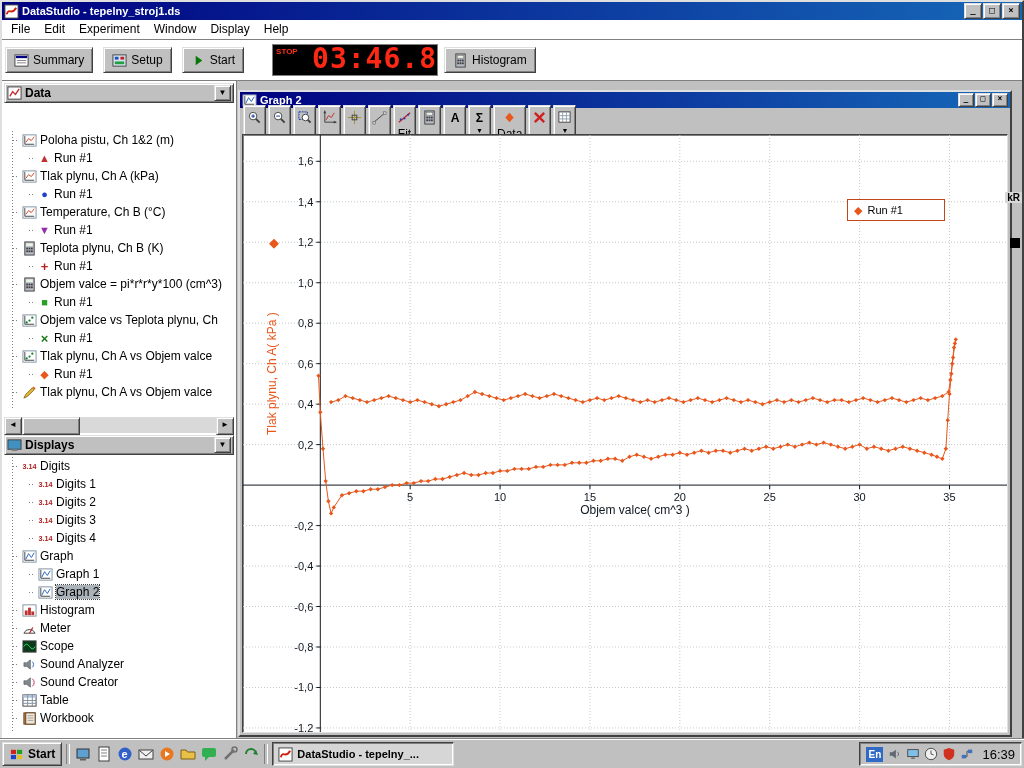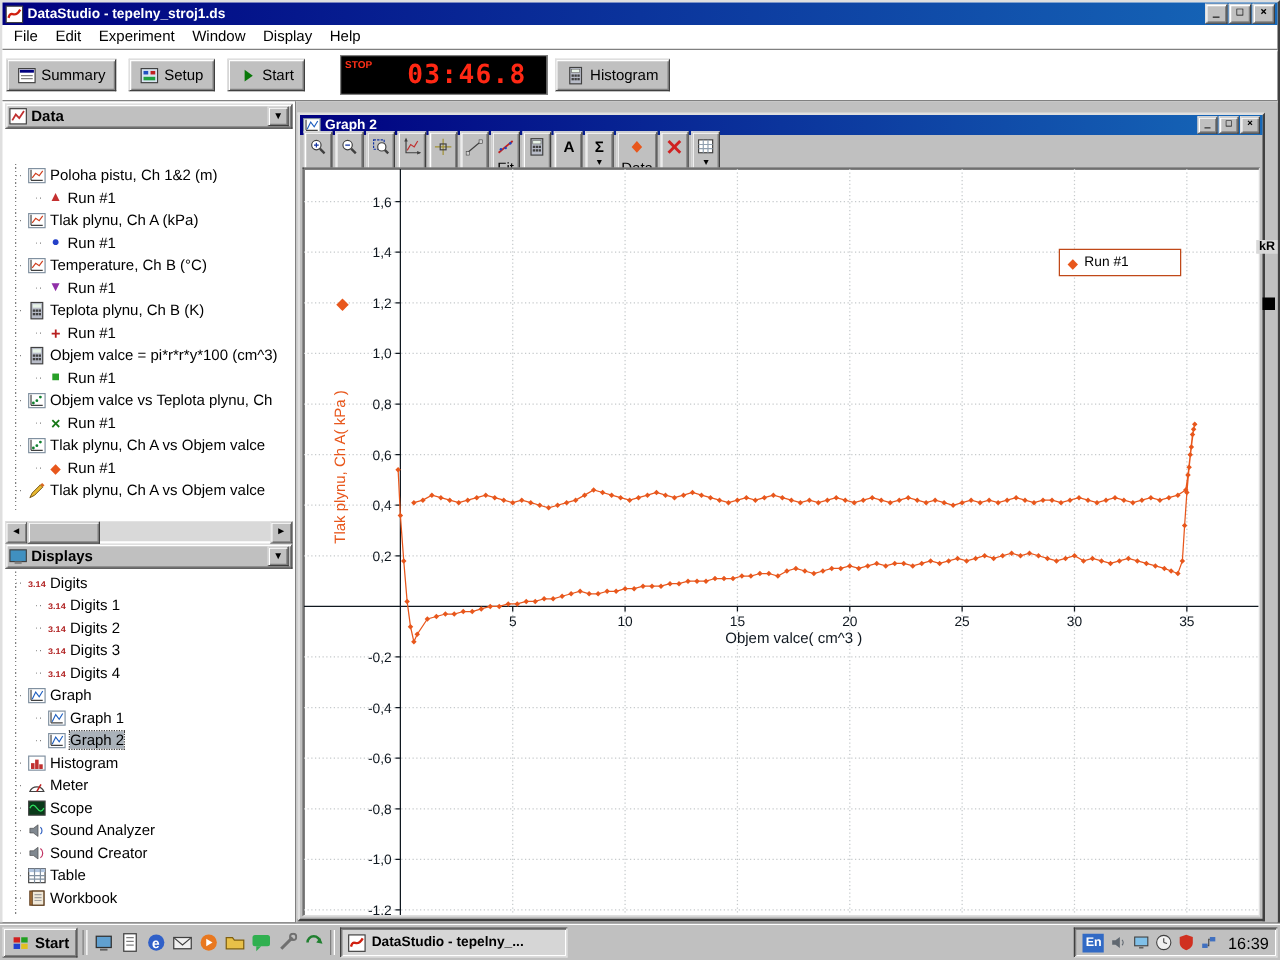--- a/index.html
+++ b/index.html
@@ -30,22 +30,22 @@
   .menubar{height:19px;flex:none;display:flex;align-items:flex-start;padding:0 2px;
            border-bottom:1px solid #808080;box-shadow:0 1px 0 #ffffff;}
   .menu-item{padding:2px 7px;}
 
   .toolbar{height:40px;flex:none;display:flex;align-items:center;padding:0 3px;gap:10px;
            border-bottom:1px solid #808080;box-shadow:0 1px 0 #ffffff;}
   .tbtn{display:inline-flex;align-items:center;gap:4px;height:24px;padding:0 8px;font-size:12px;cursor:default;}
   .timer{width:164px;height:30px;background:#000;margin-left:18px;display:flex;align-items:stretch;
          border:1px solid #808080;}
   .timer .stop{width:34px;font-size:8px;font-weight:bold;color:#ff3018;padding:2px 0 0 3px;}
-  .timer .digits{flex:1;font-family:"DejaVu Sans Mono",monospace;font-weight:bold;font-size:21px;
-                 color:#ff2814;text-align:center;line-height:28px;letter-spacing:1px;}
+  .timer .digits{flex:1;font-family:"DejaVu Sans Mono",monospace;font-weight:bold;font-size:28px;
+                 color:#ff2814;text-align:right;line-height:28px;letter-spacing:1px;}
   .calc-btn{margin-left:-4px;}
 
   
   .workspace{flex:1;display:flex;min-height:0;}
   .sidebar{width:234px;flex:none;display:flex;flex-direction:column;
            border-right:1px solid #808080;box-shadow:1px 0 0 #ffffff;}
   .panel-header{height:18px;margin:2px 2px 0 2px;display:flex;align-items:center;gap:3px;padding:0 2px;
                 font-weight:bold;}
   .panel-header .ph-label{flex:1;}
   .ph-arrow{width:15px;height:14px;font-size:8px;line-height:13px;text-align:center;}

